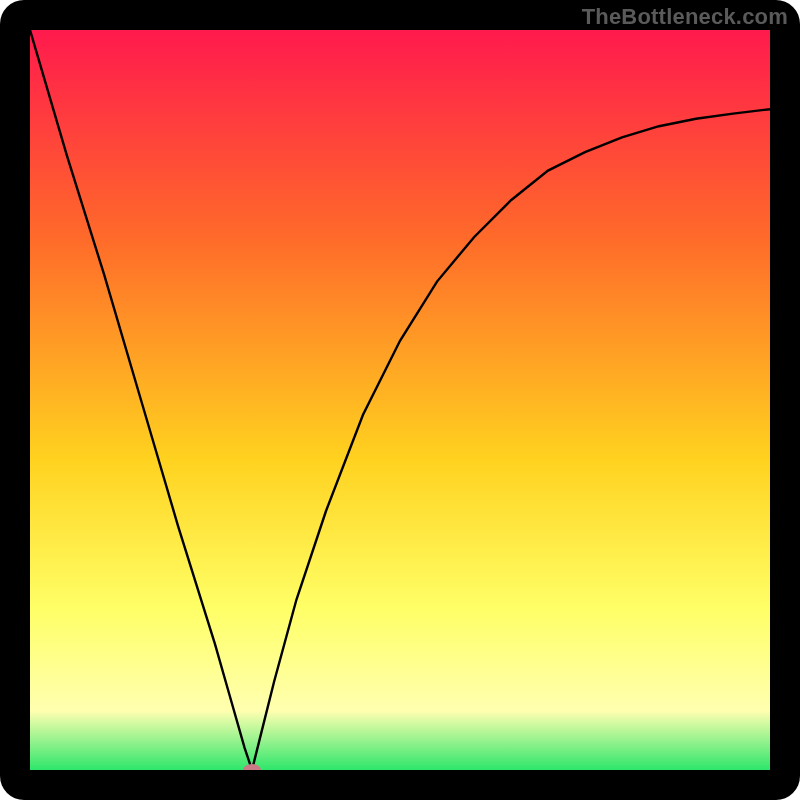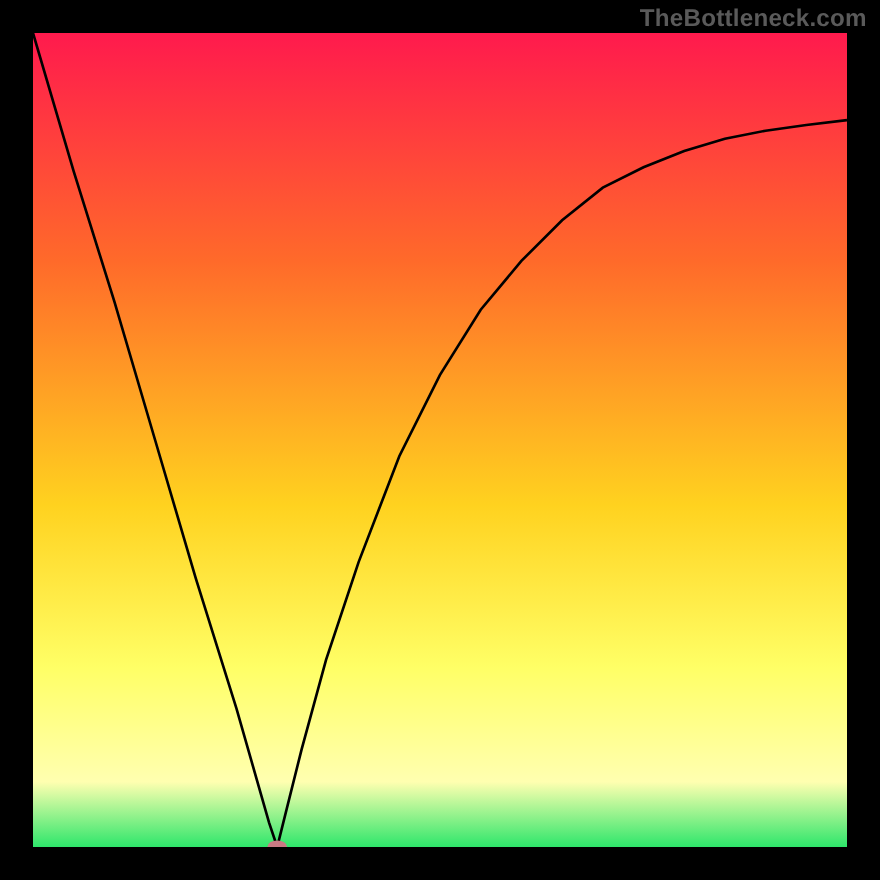--- a/index.html
+++ b/index.html
@@ -9,20 +9,21 @@
     height: 800px;
     overflow: hidden;
     font-family: Arial, Helvetica, sans-serif;
     color: #555;
   }
   .frame {
     position: relative;
     width: 800px;
     height: 800px;
     background: #000;
+    border-radius: 24px;
   }
   .watermark {
     position: absolute;
     top: 4px;
     right: 12px;
     font-size: 22px;
     font-weight: 600;
     color: #5a5a5a;
     z-index: 4;
     letter-spacing: 0.2px;

